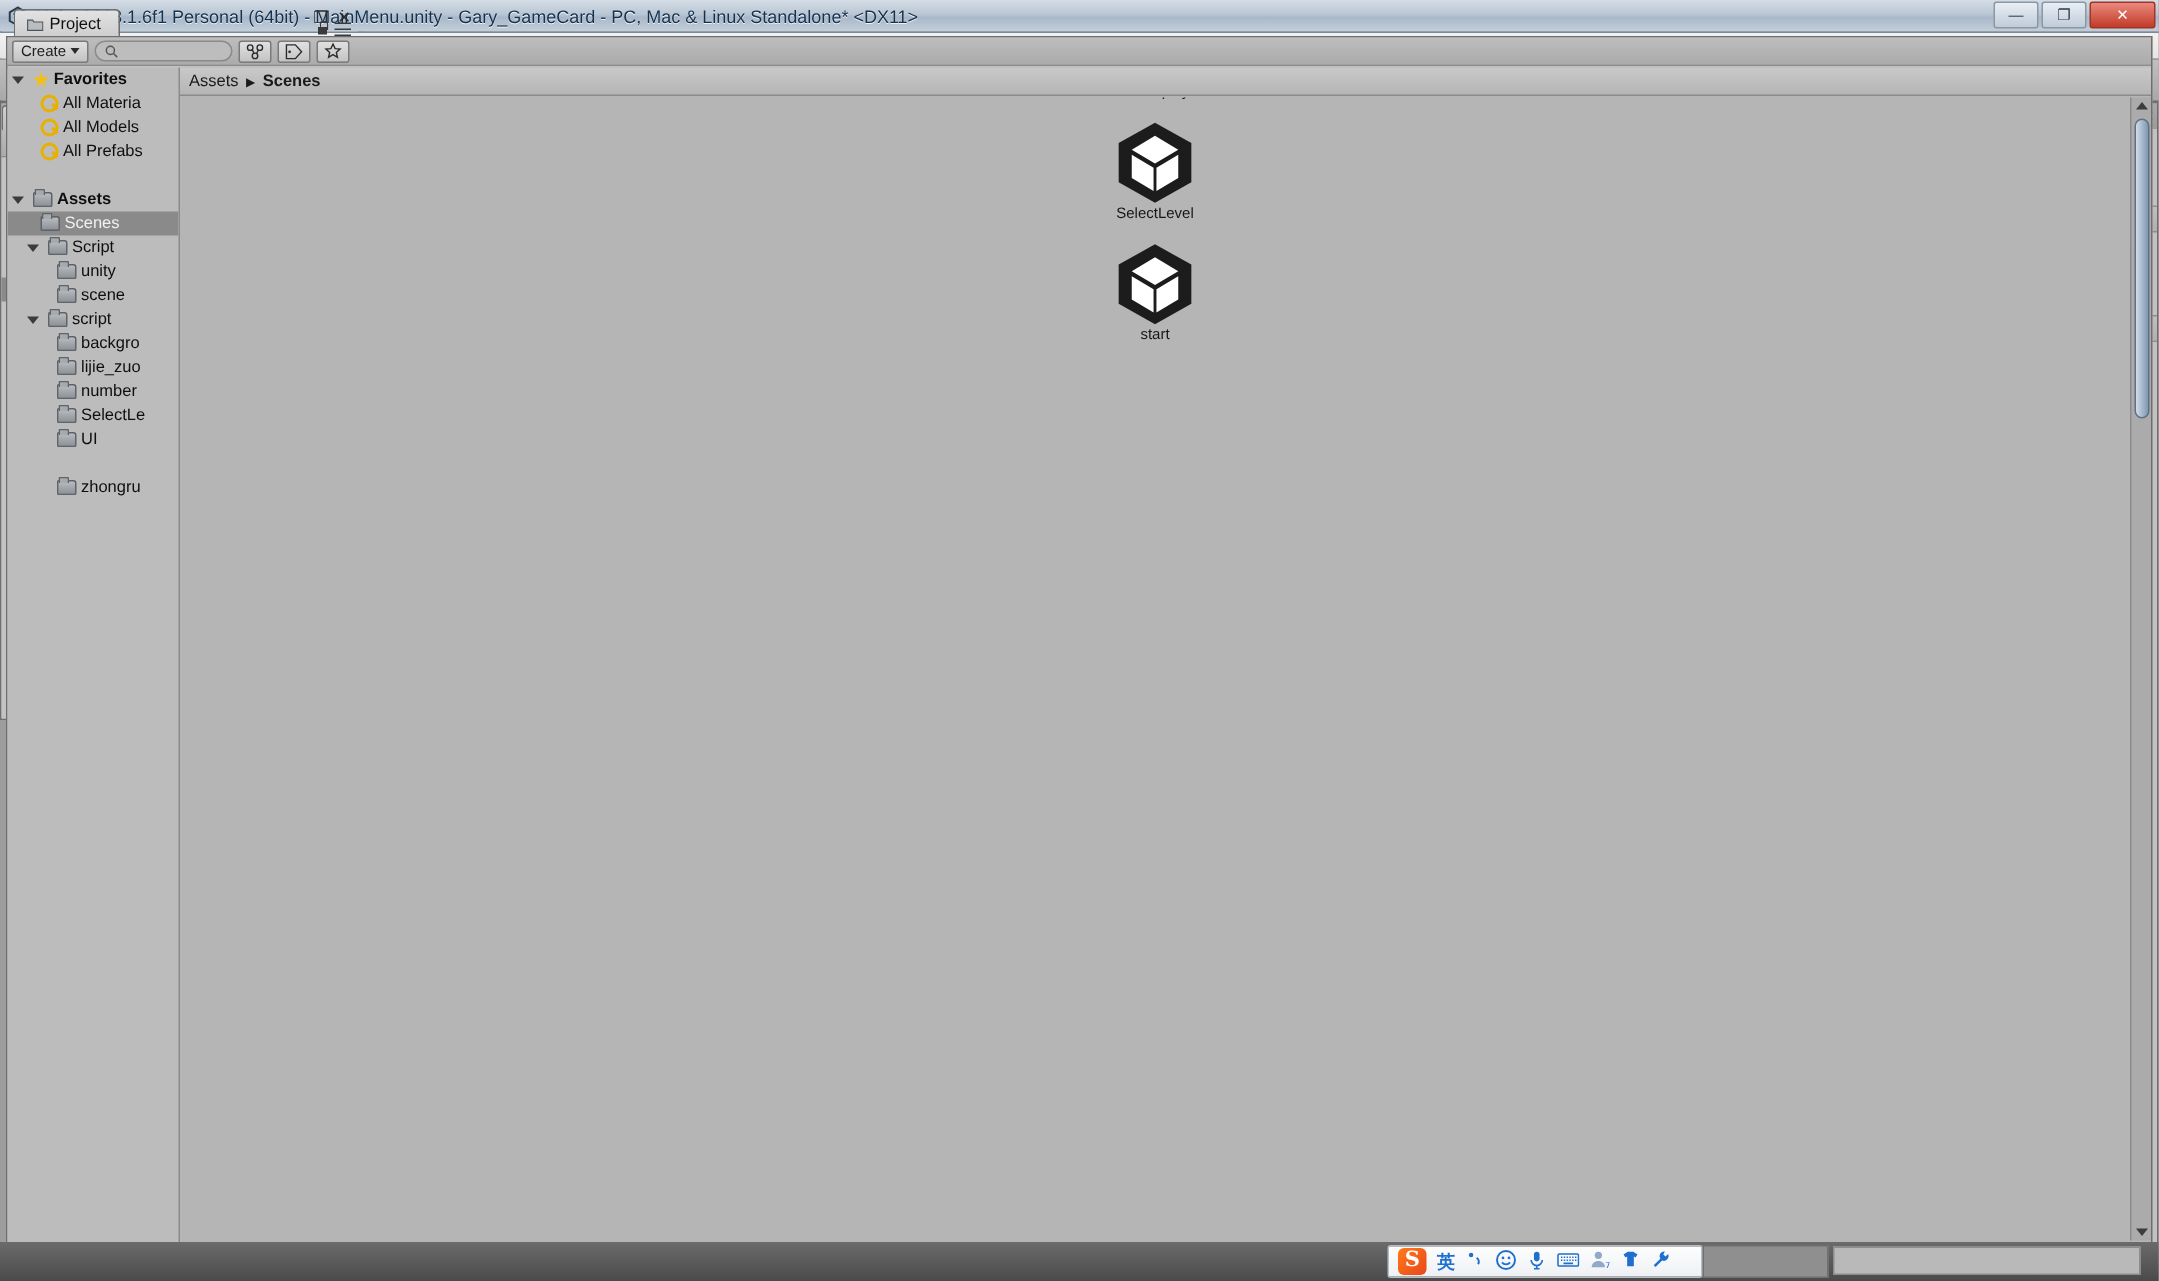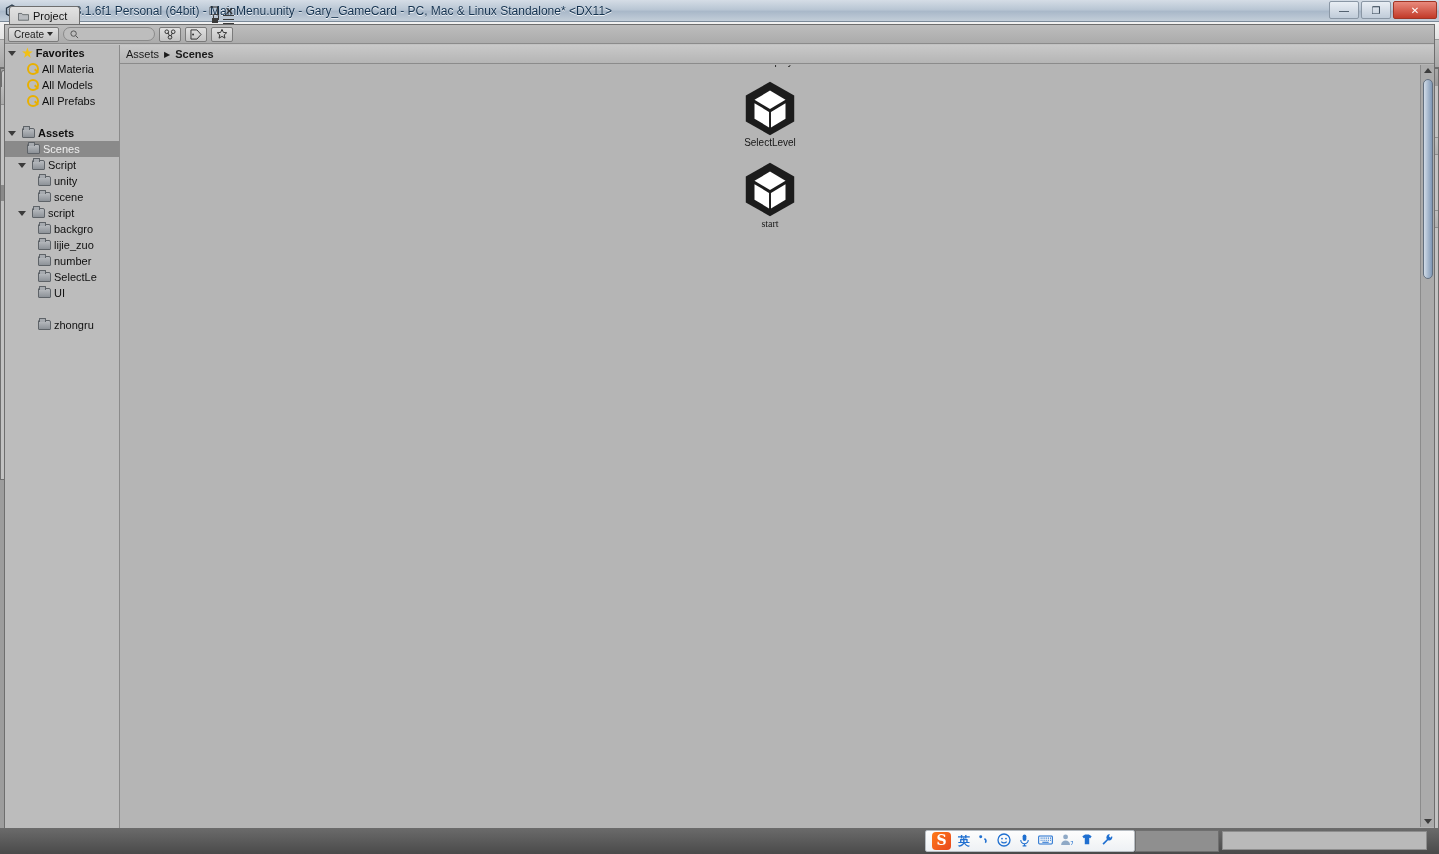--- a/index.html
+++ b/index.html
@@ -1025,21 +1025,21 @@
             </div>
             <div class="asset-cell" style="margin-top:10px;">
               <svg class="unity-logo" viewBox="0 0 64 64">
                   <polygon points="32,5 57,19 57,46 32,60 7,46 7,19" fill="#1c1c1c"></polygon>
                   <polygon points="32,14 48,23.5 32,33 16,23.5" fill="#fff"></polygon>
                   <polygon points="16,27 31,36 31,52 16,43" fill="#fff"></polygon>
                   <polygon points="33,36 48,27 48,43 33,52" fill="#fff"></polygon>
                 </svg>
               <div class="asset-label">SelectLevel</div>
             </div>
-            <div class="asset-cell" style="margin-top:10px;font-family:Liberation Serif, serif;">
+            <div class="asset-cell" style="margin-top:10px;">
               <svg class="un0ity-logo unity-logo" viewBox="0 0 64 64">
                   <polygon points="32,5 57,19 57,46 32,60 7,46 7,19" fill="#1c1c1c"></polygon>
                   <polygon points="32,14 48,23.5 32,33 16,23.5" fill="#fff"></polygon>
                   <polygon points="16,27 31,36 31,52 16,43" fill="#fff"></polygon>
                   <polygon points="33,36 48,27 48,43 33,52" fill="#fff"></polygon>
                 </svg>
               <div class="asset-label">start</div>
             </div>
           </div>
           <div class="vscroll">

